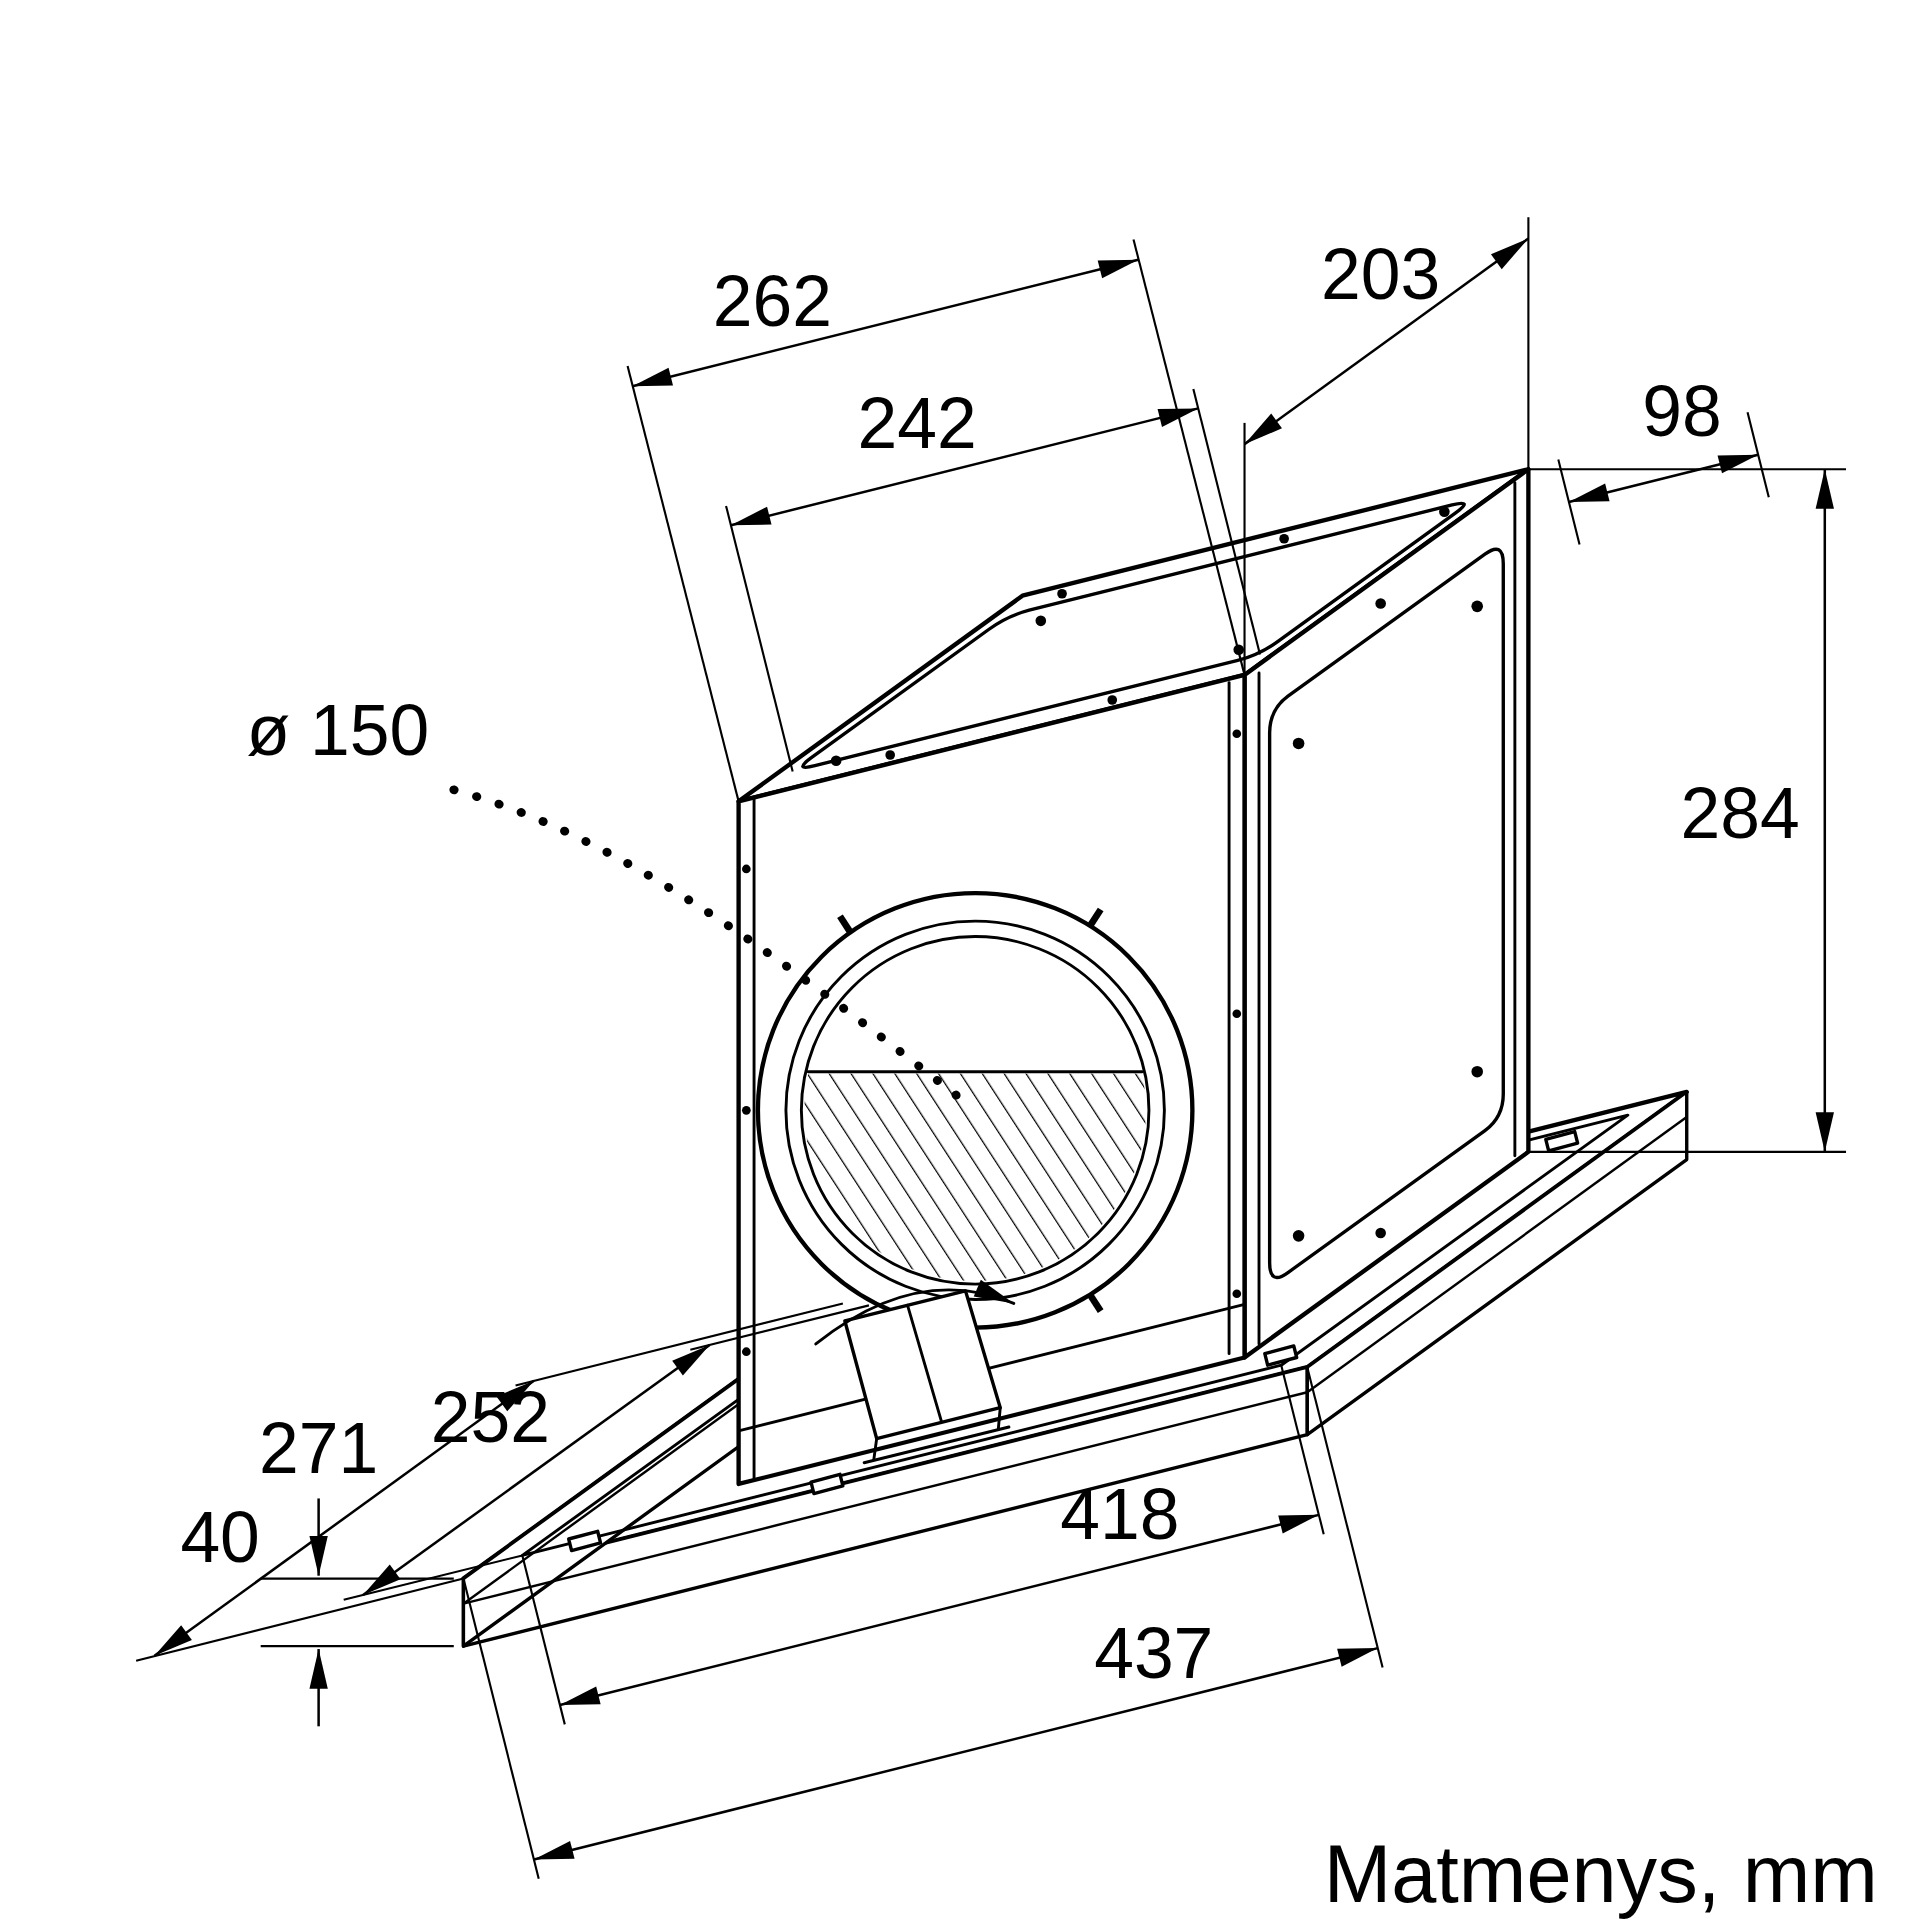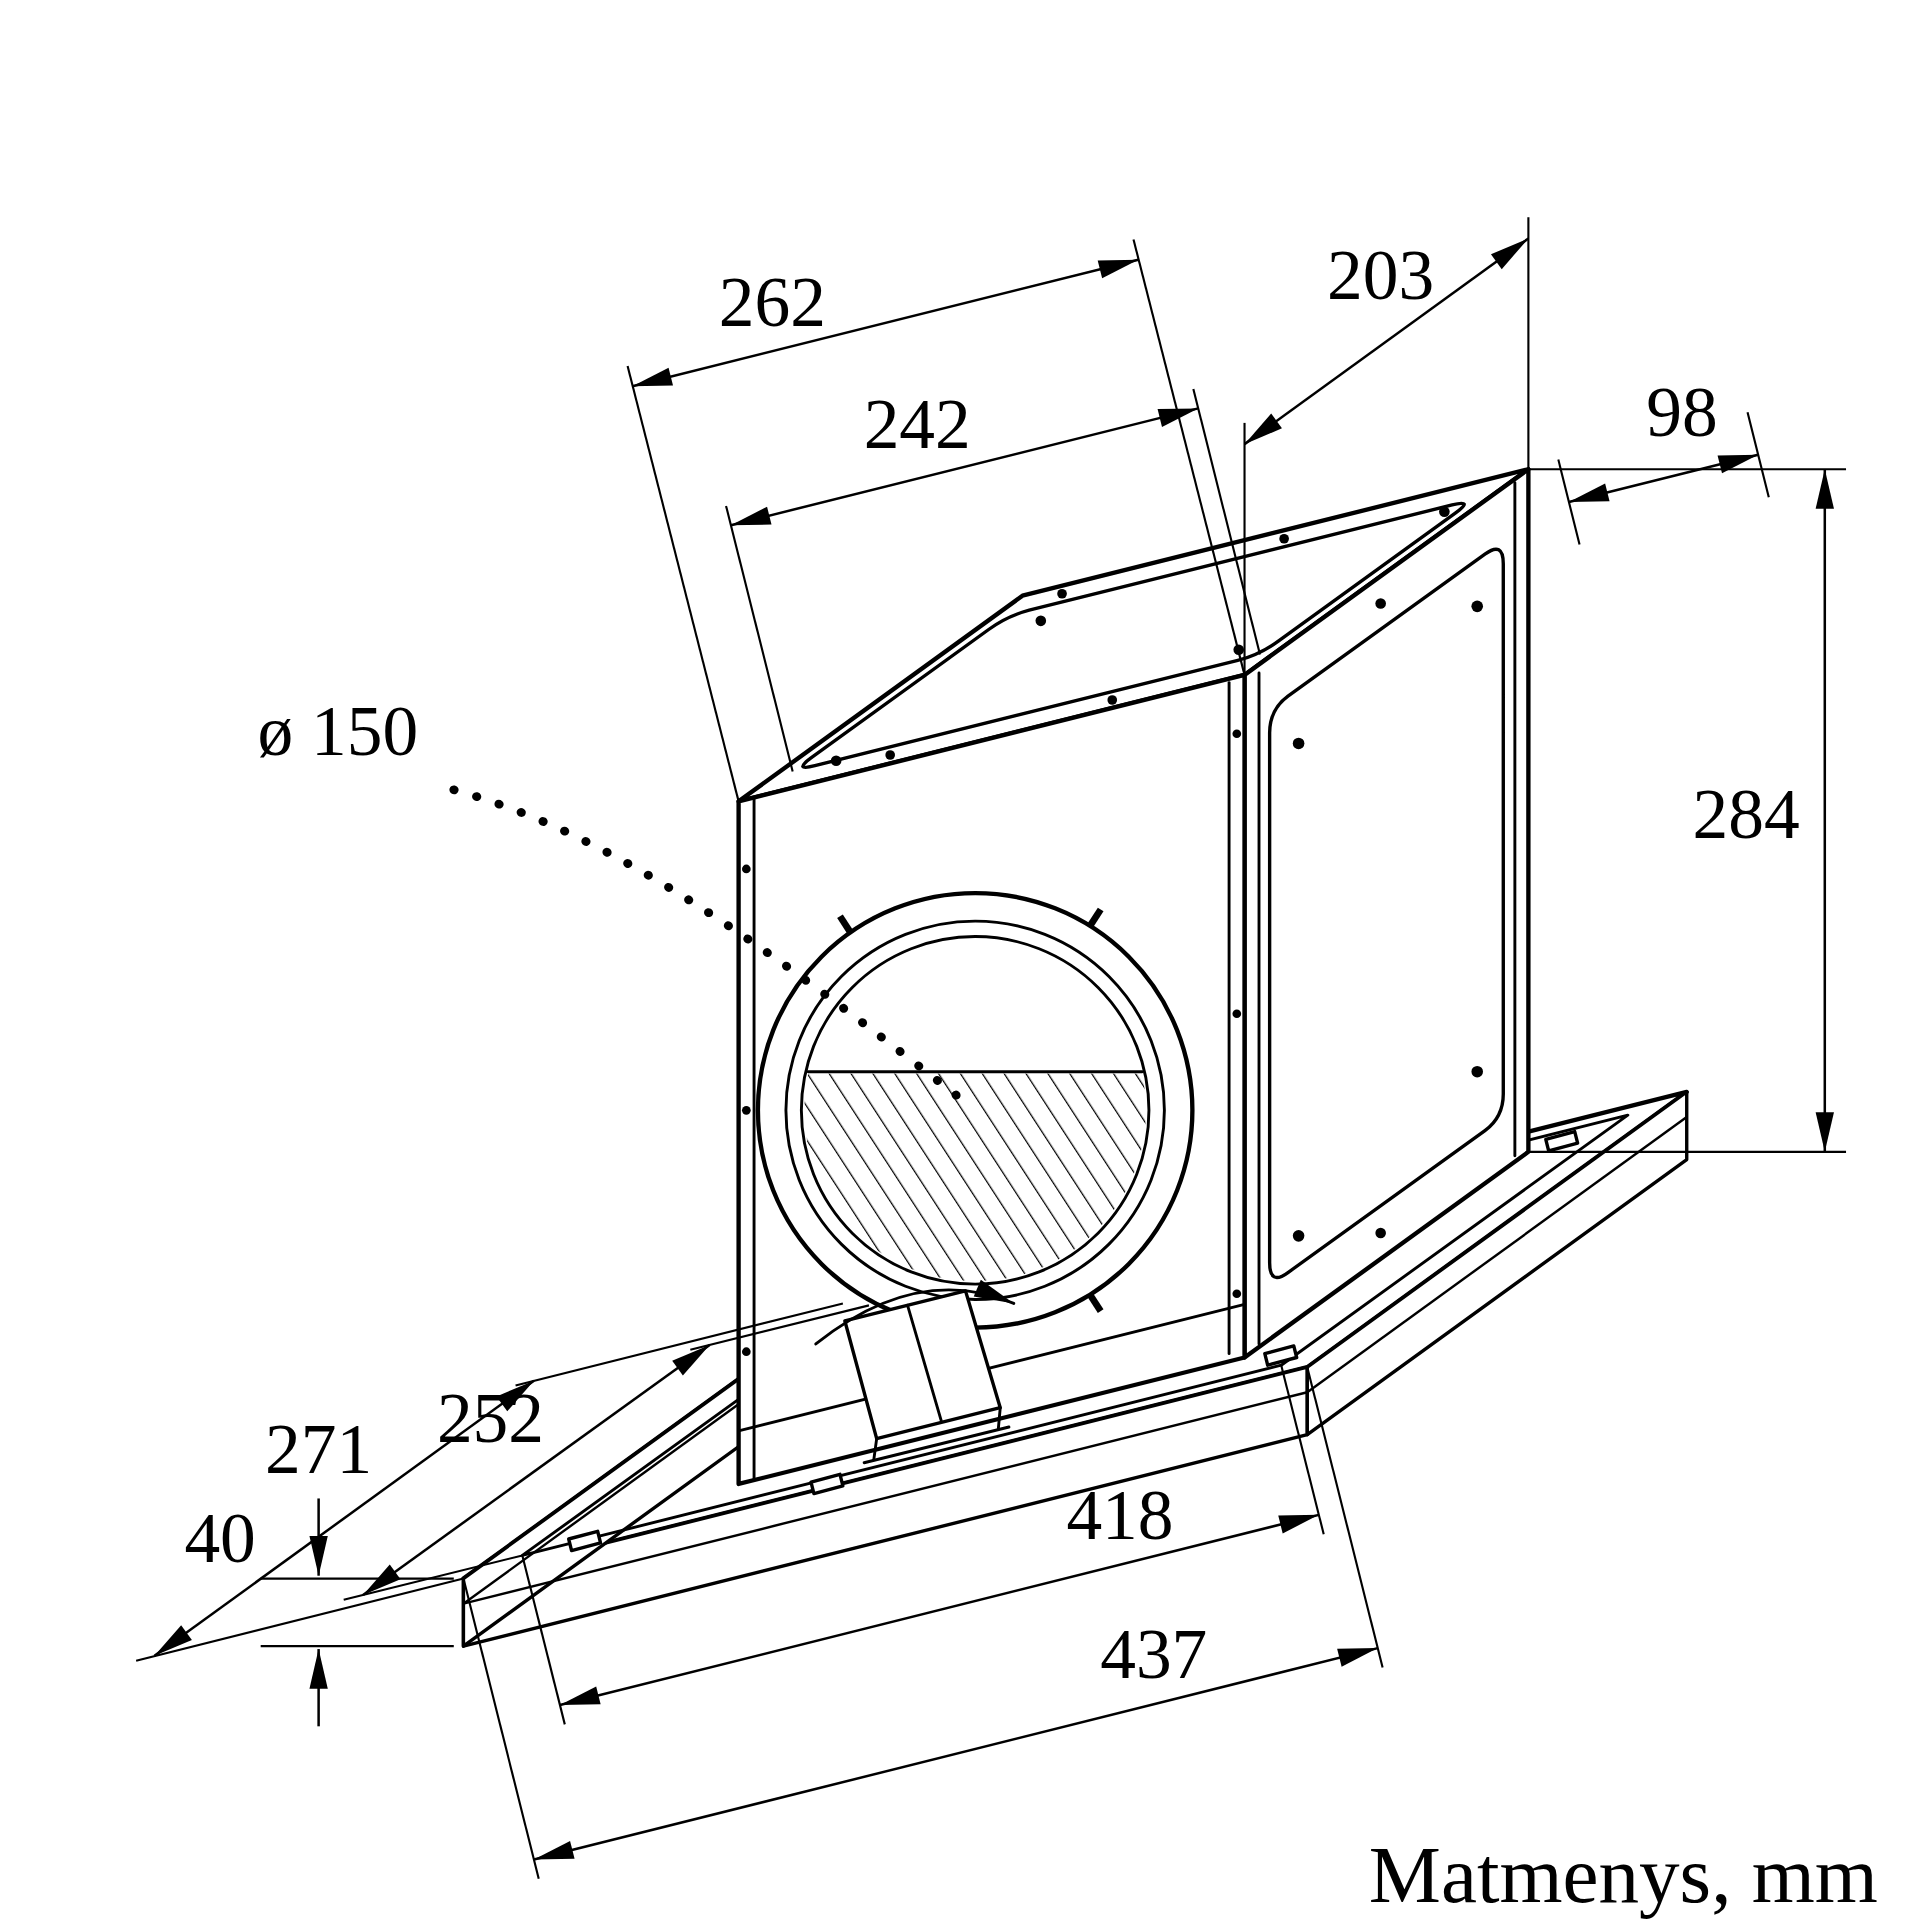--- a/index.html
+++ b/index.html
@@ -1,20 +1,20 @@
 <!DOCTYPE html>
 <html><head>
 <meta charset="utf-8">
 <style>
   html,body{margin:0;padding:0;background:#ffffff;}
   .stage{
     position:relative;
     width:1931px;height:1931px;
     background:#a3a3a3;
-    font-family:Liberation Serif, serif;
+    font-family:Liberation Sans, sans-serif;
   }
   svg{position:absolute;inset:0;}
   .outline{fill:#ffffff;stroke:#000;stroke-width:4.5;stroke-linejoin:round;}
   .outline2{fill:#ffffff;stroke:#000;stroke-width:3.5;stroke-linejoin:round;}
   .detail{fill:none;stroke:#000;stroke-width:3;stroke-linejoin:round;stroke-linecap:round;}
   .thin{fill:none;stroke:#000;stroke-width:2.5;}
   .ext{fill:none;stroke:#000;stroke-width:2.2;}
   .dim{fill:none;stroke:#000;stroke-width:2.6;}
   .hole{fill:#000;stroke:none;}
   .dimtext{font-size:74px;fill:#000;}

